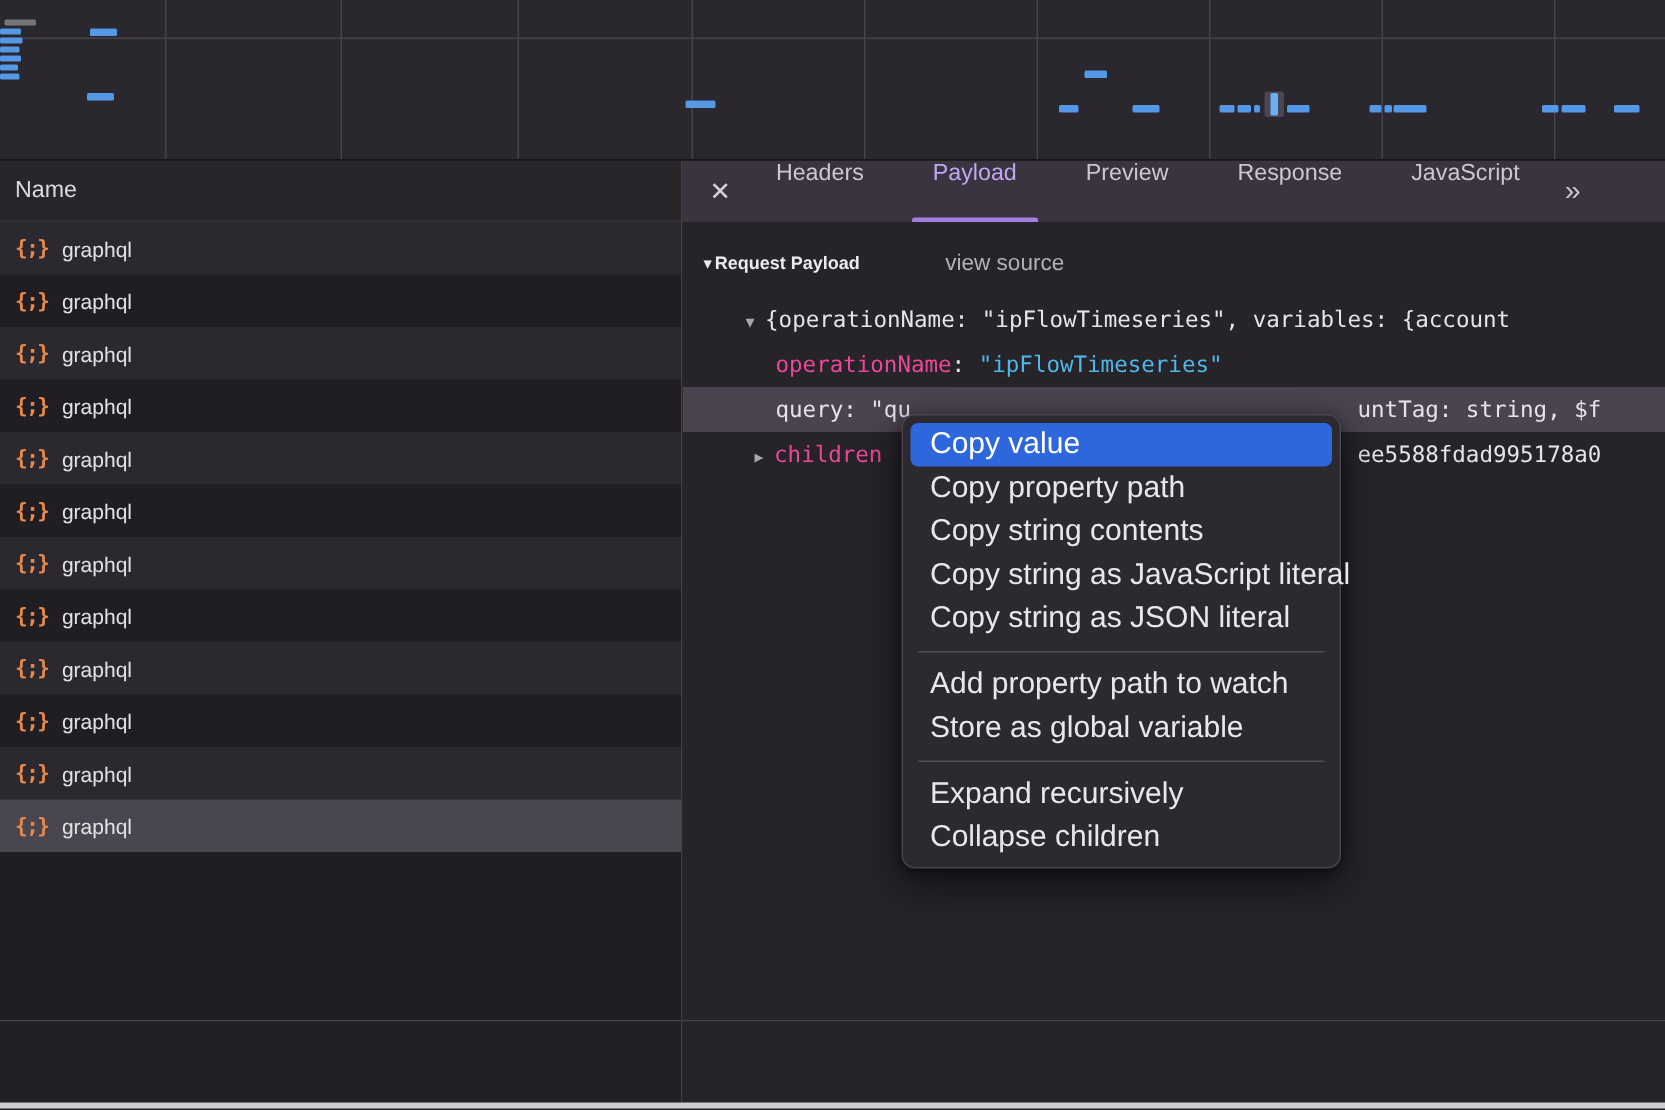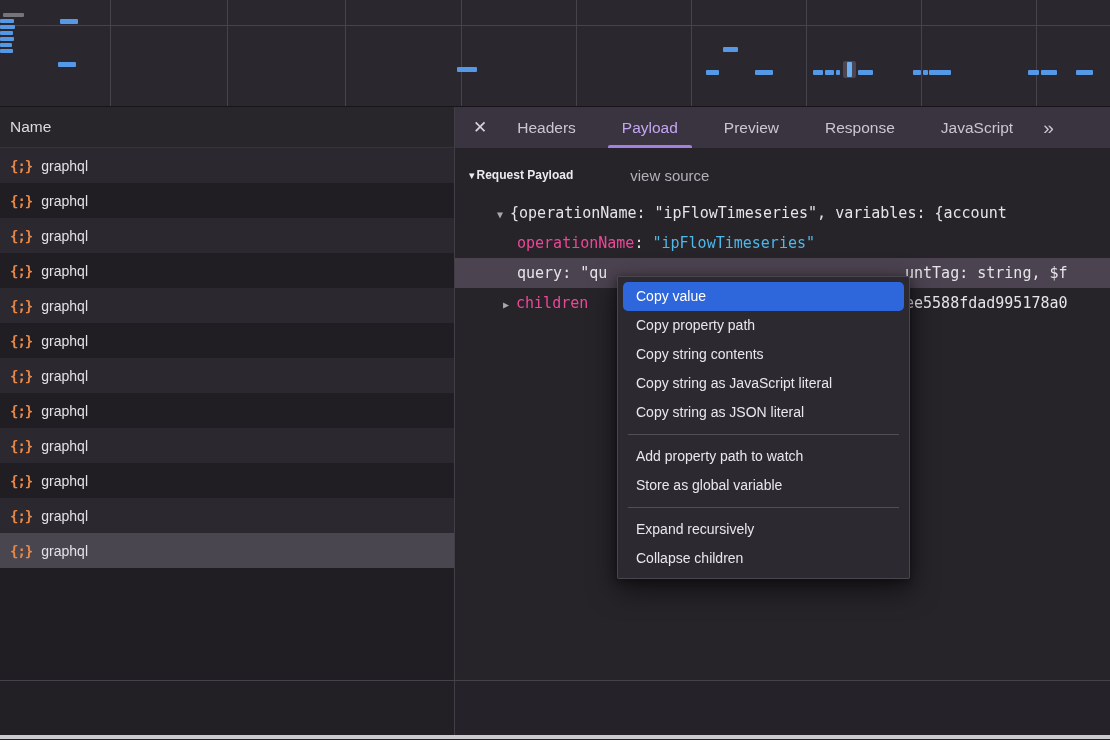--- a/index.html
+++ b/index.html
@@ -17,21 +17,21 @@
   .bar.band { background:#4a4653; border-radius:2px; }
   .bar.tick { background:#6cb0f2; border-radius:1px; }
 
   
   .header-strip { height:41px; display:flex; }
   .name-header { width:455px; background:#28252b; border-right:1px solid #413e47; border-bottom:1px solid #36333b;
                  display:flex; align-items:center; padding-left:10px; color:#dcdae0; font-size:15.5px; }
   .tab-bar { flex:1; background:#3a3441; display:flex; align-items:stretch; padding-left:18px; color:#cbc6d2; font-size:15.5px; }
   .close-x { align-self:center; font-size:17px; color:#d6d2dc; margin-right:16px; cursor:pointer; }
   .tab-strip { display:flex; gap:18px; }
-  .tab { position:relative; display:flex; align-items:center; padding:0 14px; cursor:pointer; }
+  .tab { position:relative; display:flex; align-items:flex-start; padding:0 14px; cursor:pointer; }
   .tab.active { color:#c3a6f0; }
   .tab .underline { position:absolute; left:0; right:0; bottom:0; height:3px; background:#a37fe0; border-radius:2px 2px 0 0; }
   .more-tabs { align-self:center; margin-left:16px; font-size:19px; color:#cbc6d2; letter-spacing:-2px; cursor:pointer; }
 
   
   .main { height:532px; display:flex; }
   .left-panel { width:455px; background:#201e23; border-right:1px solid #413e47; overflow:hidden; }
   .req-row { height:35px; display:flex; align-items:center; padding-left:10px; cursor:pointer; }
   .req-row.alt { background:#2b2830; }
   .req-row.sel { background:#4a4650; }
@@ -55,24 +55,24 @@
   .str { color:#4fb8e8; }
   .frag-right { position:absolute; left:450px; top:0; }
 
   
   .footer-row { height:55px; border-top:1px solid #45424b; display:flex; }
   .footer-left { width:455px; background:#222025; border-right:1px solid #413e47; }
   .footer-right { flex:1; background:#252229; }
   .bottom-strip { height:4px; background:#caccd0; }
 
   
-  .context-menu { position:absolute; left:617px; top:276px; width:293px; background:#2c2930;
-                  border:1px solid rgba(255,255,255,0.14); border-radius:2px;
+  .context-menu { position:absolute; left:601px; top:276px; width:293px; background:#2c2930;
+                  border:1px solid rgba(255,255,255,0.14); border-radius:9px;
                   box-shadow:0 10px 28px rgba(0,0,0,0.55), 0 2px 8px rgba(0,0,0,0.4);
-                  padding:5px 0; z-index:50; font-size:14px; color:#e9e7ec; }
+                  padding:5px 0; z-index:50; font-size:20px; color:#e9e7ec; }
   .menu-item { height:29px; line-height:29px; margin:0 5px; padding-left:13px; border-radius:5px; cursor:pointer; white-space:nowrap; }
   .menu-item.hl { background:#2e66db; color:#ffffff; }
   .menu-sep { height:1px; background:#514e57; margin:7px 10px; }
 </style>
 </head>
 <body>
 
 <div class="devtools">
 
   <div class="overview">

